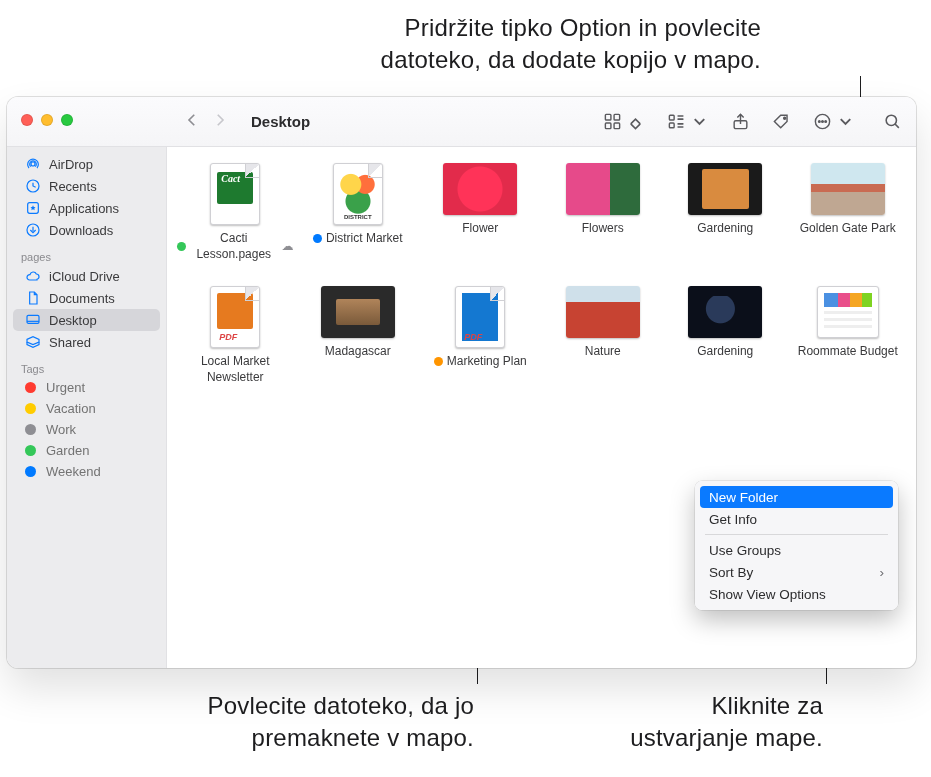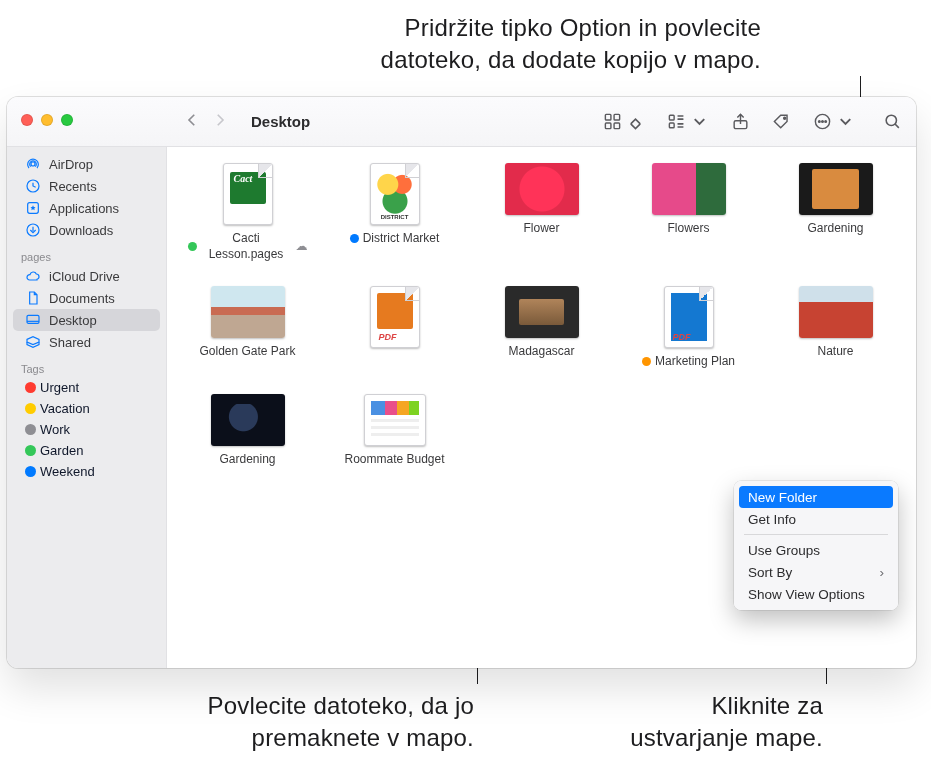--- a/index.html
+++ b/index.html
@@ -18,32 +18,32 @@
 .loc-title{font-weight:600;font-size:15px;color:#2c2c2e;margin-left:12px}
 .toolbar{position:absolute;right:14px;display:flex;align-items:center;gap:22px;color:#5a5a5e}
 .toolbar .tb{display:flex;align-items:center;gap:4px}
 .toolbar svg{width:19px;height:19px}
 .body{flex:1;display:flex;min-height:0}
 .sidebar{width:160px;background:#ececee;border-right:1px solid #e1e1e4;padding:6px 0 10px;overflow:auto;font-size:13px}
 .sb-sec{padding:10px 14px 2px;font-size:11px;color:#8a8a8e;font-weight:500}
 .sb-item{display:flex;align-items:flex-end;gap:8px;padding:3px 12px;margin:0 6px;border-radius:5px;color:#3a3a3c}
 .sb-item.selected{background:#d6d6da}
 .sb-item svg{width:16px;height:16px;flex:none;color:#0a7aff}
-.sb-tag{display:flex;align-items:center;gap:4px;padding:3px 12px;margin:0 6px;color:#0f172a}
+.sb-tag{display:flex;align-items:center;gap:10px;padding:3px 12px;margin:0 6px;color:#737373}
 .tagdot{width:11px;height:11px;border-radius:50%}
 .content{flex:1;position:relative;padding:16px 10px;overflow:hidden}
-.grid{display:grid;grid-template-columns:repeat(5,1fr);gap:24px 6px}
+.grid{display:grid;grid-template-columns:repeat(6,1fr);gap:24px 6px}
 .item{display:flex;flex-direction:column;align-items:center;gap:6px}
 .thumb{width:74px;height:52px;border-radius:3px;background:#d0d0d4;box-shadow:0 1px 2px rgba(0,0,0,.25);position:relative;overflow:hidden}
 .thumb.doc{width:50px;height:62px;border-radius:3px;background:#fff;border:1px solid #d0d0d4}
 .thumb.sheet{width:62px;height:52px;background:#fff;border:1px solid #d0d0d4}
 .fold{position:absolute;top:0;right:0;width:14px;height:14px;background:linear-gradient(135deg,#e6e6ea 50%,transparent 50%);border-bottom:1px solid #d0d0d4;border-left:1px solid #d0d0d4}
 .label{font-size:12px;color:#3a3a3c;text-align:center;line-height:1.3;display:flex;align-items:center;gap:4px;justify-content:center;max-width:120px}
 .ldot{width:9px;height:9px;border-radius:50%;flex:none;display:inline-block}
-.ctx{position:absolute;right:18px;top:334px;width:164px;background:rgba(246,246,248,.98);border-radius:7px;box-shadow:0 0 0 .5px rgba(0,0,0,.15),0 10px 24px rgba(0,0,0,.25);padding:5px 0;font-size:13.5px;backdrop-filter:blur(10px)}
+.ctx{position:absolute;right:18px;top:334px;width:203px;background:rgba(246,246,248,.98);border-radius:7px;box-shadow:0 0 0 .5px rgba(0,0,0,.15),0 10px 24px rgba(0,0,0,.25);padding:5px 0;font-size:13.5px;backdrop-filter:blur(10px)}
 .ctx-item{padding:3.5px 14px;display:flex;align-items:center;justify-content:space-between;color:#2c2c2e}
 .ctx-item.sel{background:#0a7aff;color:#fff;margin:0 5px;border-radius:4px;padding:3.5px 9px}
 .ctx-sep{height:1px;background:rgba(0,0,0,.12);margin:4px 10px}
 .chev{color:#6e6e73}
 
 .p-cacti{background:linear-gradient(#fff,#fff)}
 .p-cacti::before{content:"";position:absolute;inset:8px 6px 20px;background:#1e7a2f;border-radius:2px}
 .p-cacti::after{content:"Cact";position:absolute;left:10px;top:10px;color:#fff;font:italic 700 10px/1 Georgia;}
 .p-district::before{content:"";position:absolute;inset:6px;background:radial-gradient(circle at 30% 30%,#ffd54a 0 10px,transparent 11px),radial-gradient(circle at 70% 30%,#ff6f3c 0 9px,transparent 10px),radial-gradient(circle at 50% 65%,#3aa14a 0 12px,transparent 13px);background-color:#fff}
 .p-district::after{content:"DISTRICT";position:absolute;bottom:4px;left:0;right:0;text-align:center;font:700 6px/1 Arial;color:#333;background:#fff}
@@ -283,20 +283,23 @@
           <div class="item">
             <div class="thumb p-golden"></div>
             <div class="label">
               <span>Golden Gate Park</span>
             </div>
           </div>
           <div class="item">
             <div class="thumb doc p-newsletter">
               <span class="fold"></span>
             </div>
+            <div class="label">
+              <span>Local Market Newsletter</span>
+            </div>
           </div>
           <div class="item">
             <div class="thumb p-madagascar"></div>
             <div class="label">
               <span>Madagascar</span>
             </div>
           </div>
           <div class="item">
             <div class="thumb doc p-marketing">
               <span class="fold"></span>

